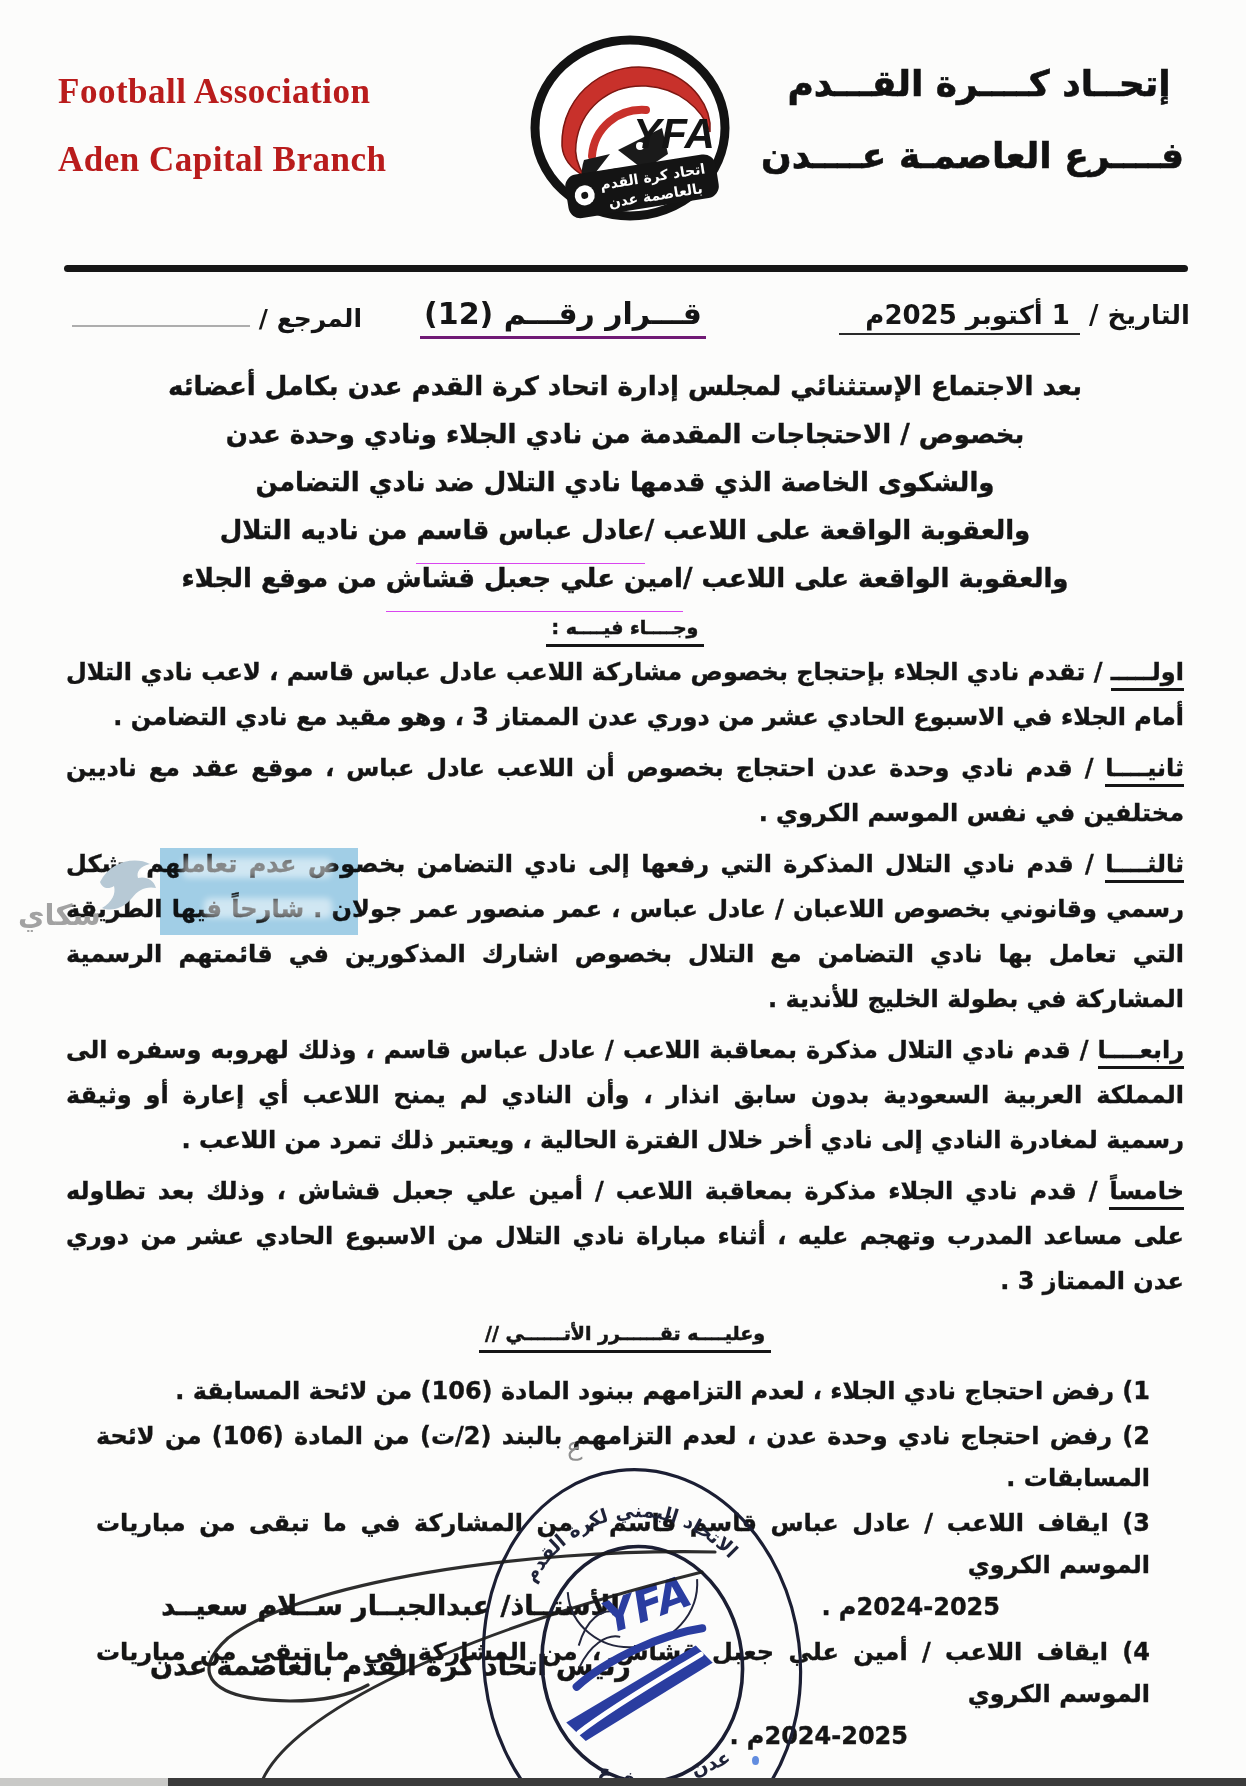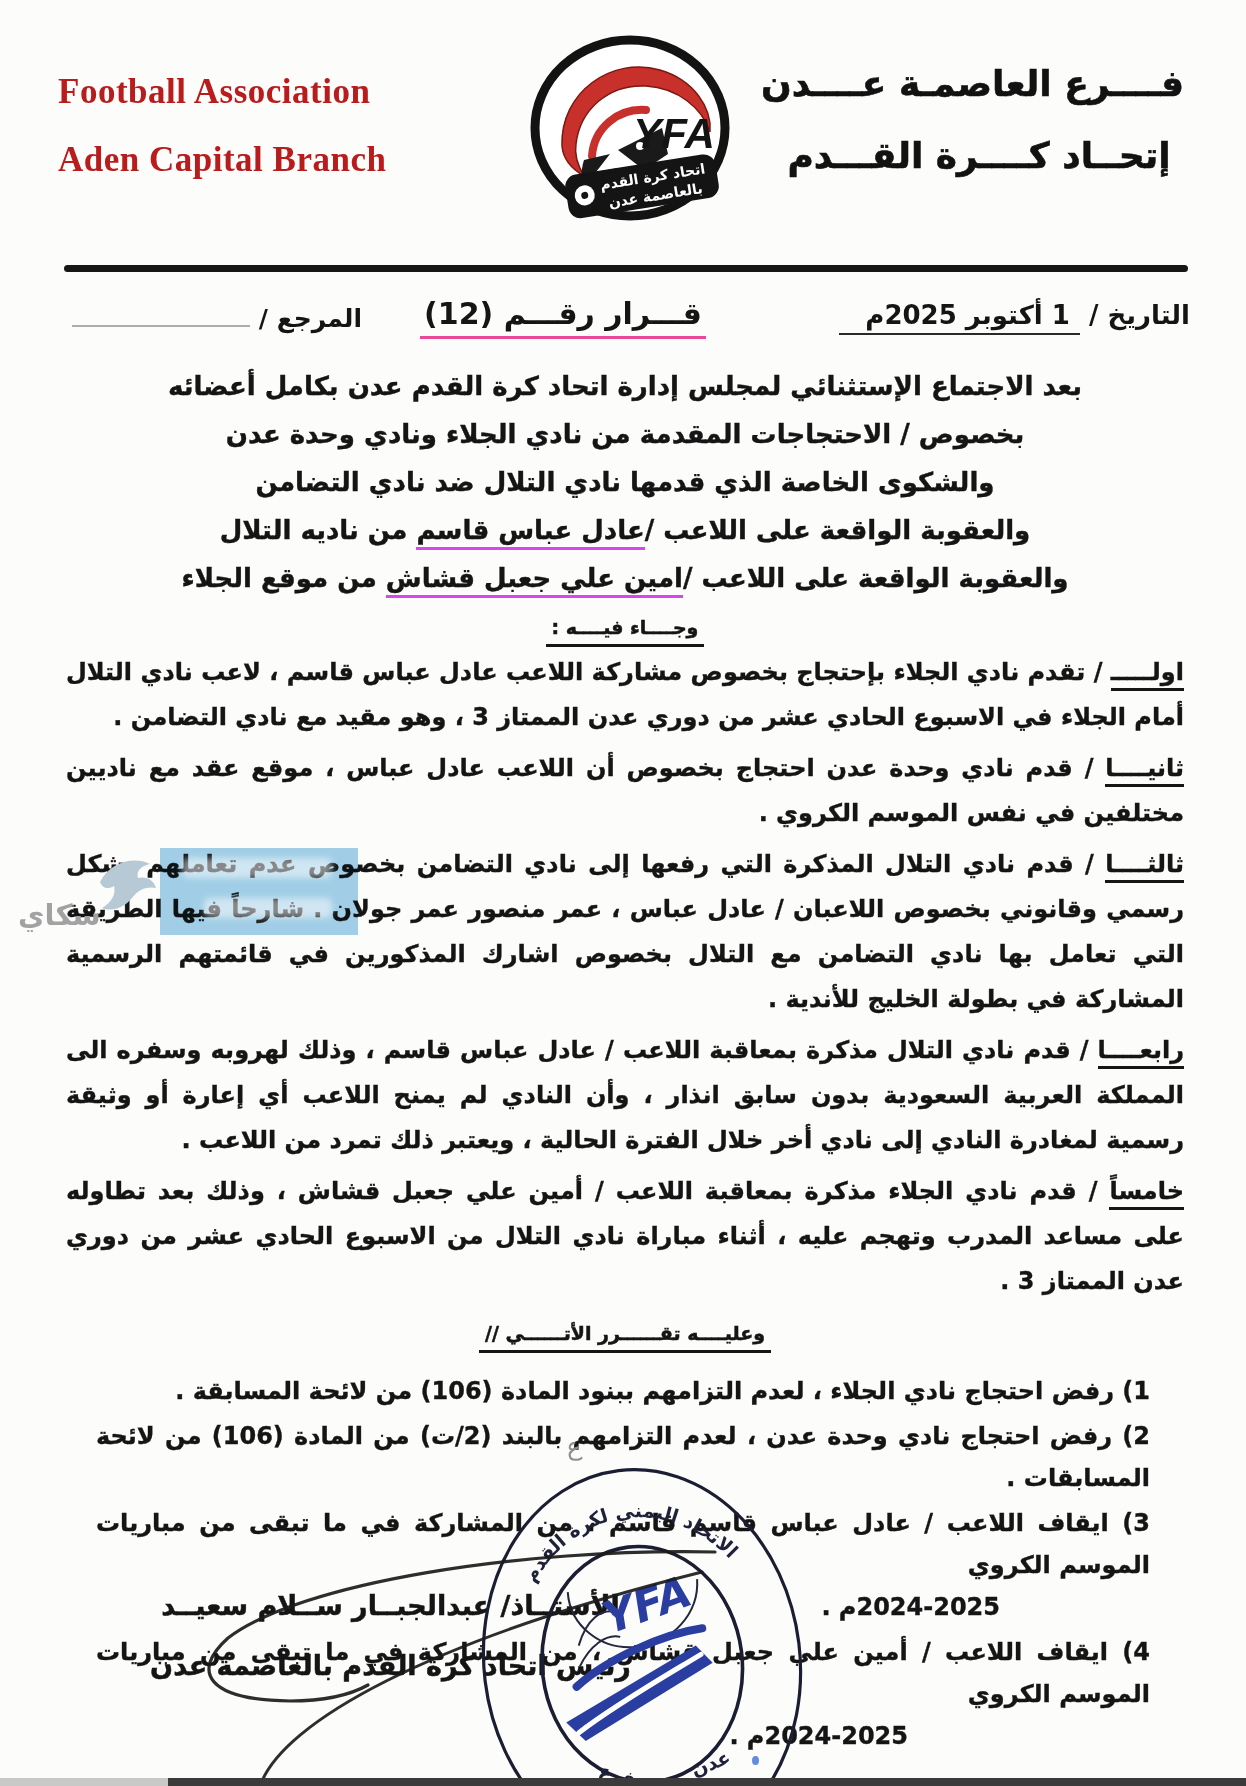--- a/index.html
+++ b/index.html
@@ -26,33 +26,33 @@
   
   .meta-date{
     position:absolute;right:56px;top:300px;direction:rtl;
     font-weight:700;font-size:26px;white-space:nowrap;
   }
   .meta-date .val{border-bottom:2px solid #2a2a2a;padding:0 10px 3px 26px;}
   .decision-title{
     position:absolute;left:408px;top:296px;width:310px;text-align:center;
     font-weight:700;font-size:30px;direction:rtl;white-space:nowrap;
   }
-  .decision-title span{border-bottom:3px solid #ec4899;padding:0 4px 5px;}
+  .decision-title span{border-bottom:3px solid #701a75;padding:0 4px 5px;}
   .meta-ref{
     position:absolute;left:72px;top:304px;direction:rtl;width:290px;
     font-weight:700;font-size:25px;white-space:nowrap;
   }
   .blank-line{display:inline-block;width:178px;height:16px;border-bottom:2px solid #adadad;}
   
   .content{position:absolute;top:362px;left:66px;right:62px;direction:rtl;}
   .preamble{
     text-align:center;font-weight:700;font-size:26px;line-height:48px;
     -webkit-text-stroke:.4px #151515;
   }
-  .uname{border-bottom:3px solid #d946ef;padding-bottom:2px;}
+  .uname{border-bottom:1px solid #d946ef;padding-bottom:18px;}
   .sec-head{
     text-align:center;font-weight:700;font-size:19px;margin:14px 0 12px;
     -webkit-text-stroke:.5px #151515;
   }
   .sec-head span{border-bottom:3px solid #161616;padding:0 6px 6px;}
   .clauses{margin-top:4px;}
   .clause{
     margin:0 0 6px;text-align:justify;font-weight:700;font-size:24px;line-height:45px;
     -webkit-text-stroke:.35px #151515;
   }
@@ -117,22 +117,22 @@
     <g transform="rotate(-9 118 152)">
       <rect x="40" y="130" width="152" height="44" rx="12" fill="#141414"></rect>
       <circle cx="58" cy="152" r="10" fill="#ffffff"></circle>
       <circle cx="58" cy="152" r="3.5" fill="#141414"></circle>
       <text x="128" y="149" font-size="14" font-weight="bold" fill="#ffffff" text-anchor="middle">اتحاد كرة القدم</text>
       <text x="128" y="168" font-size="14" font-weight="bold" fill="#ffffff" text-anchor="middle">بالعاصمة عدن</text>
     </g>
   </svg>
 
   <div class="ar-org">
+    <div>إتحــاد كــــرة القـــدم</div>
     <div>فــــرع العاصمـة عــــدن</div>
-    <div>إتحــاد كــــرة القـــدم</div>
   </div>
 
   <div class="rule"></div>
 
   <div class="meta-date">
     <span>التاريخ /</span>
     <span class="val">1 أكتوبر 2025م</span>
   </div>
 
   <div class="decision-title">

